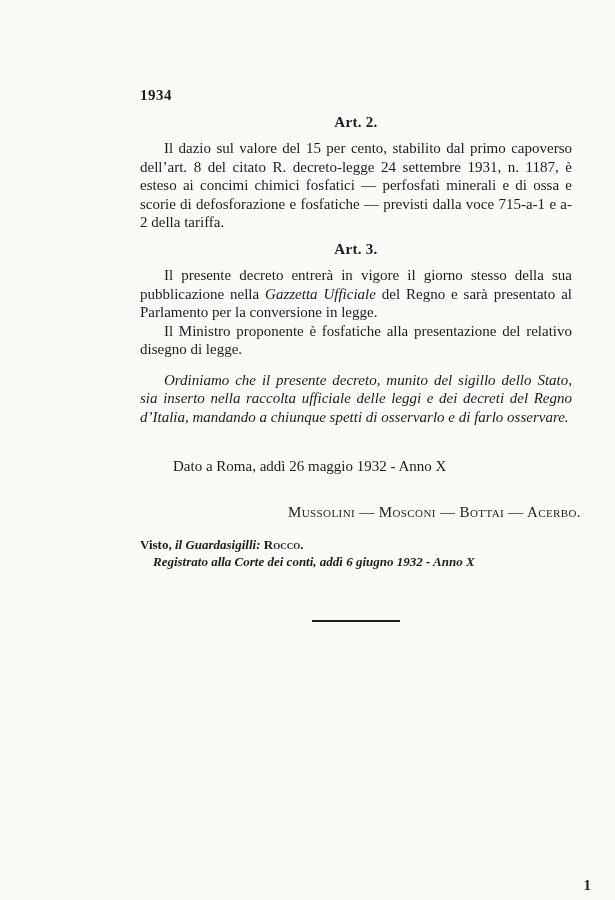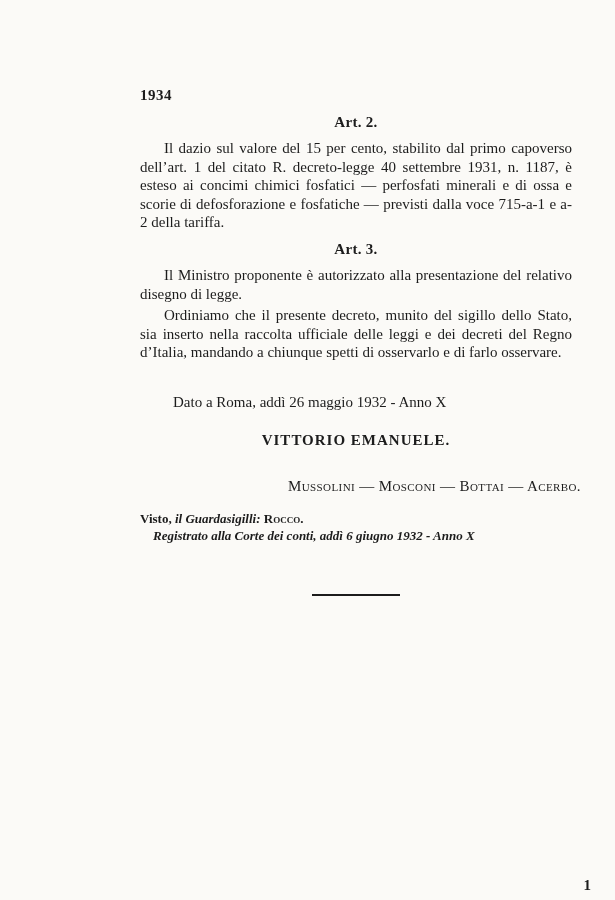--- a/index.html
+++ b/index.html
@@ -29,21 +29,22 @@
     font-weight: 600;
     margin: 8px 0 8px 0;
     letter-spacing: 0.3px;
   }
   .body-par {
     margin: 0;
     text-align: justify;
     text-indent: 1.6em;
   }
   .body-par.spaced {
-    margin-top: 3px;
+    margin-top: 12px;
+    font-style: italic;
   }
   .it { font-style: italic; }
   .sc { font-variant: small-caps; font-style: normal; }
   .dateline {
     margin-top: 31px;
     text-indent: 2.2em;
   }
   .royal-sig {
     margin-top: 20px;
     text-align: center;
@@ -83,32 +84,32 @@
 </style>
 </head>
 <body>
 
 <div class="page">
 
   <div class="folio">1934</div>
 
   <div class="art-heading">Art. 2.</div>
 
-  <p class="body-par">Il dazio sul valore del 15 per cento, stabilito dal primo capoverso dell’art. 1 del citato R. decreto-legge 40 settembre 1931, n. 1187, è esteso ai concimi chimici fosfatici — perfosfati minerali e di ossa e scorie di defosforazione e fosfatiche — previsti dalla voce 715-a-1 e a-2 della tariffa.</p>
+  <p class="body-par">Il dazio sul valore del 15 per cento, stabilito dal primo capoverso dell’art. 8 del citato R. decreto-legge 24 settembre 1931, n. 1187, è esteso ai concimi chimici fosfatici — perfosfati minerali e di ossa e scorie di defosforazione e fosfatiche — previsti dalla voce 715-a-1 e a-2 della tariffa.</p>
 
   <div class="art-heading">Art. 3.</div>
 
+  <p class="body-par"><span>Il presente decreto entrerà in vigore il giorno stesso della sua pubblicazione nella </span><span class="it">Gazzetta Ufficiale</span><span> del Regno e sarà presentato al Parlamento per la conversione in legge.</span></p>
 
-  <p class="body-par">Il Ministro proponente è autorizzato alla presentazione del relativo disegno di legge.</p>
+  <p class="body-par">Il Ministro proponente è fosfatiche alla presentazione del relativo disegno di legge.</p>
 
   <p class="body-par spaced">Ordiniamo che il presente decreto, munito del sigillo dello Stato, sia inserto nella raccolta ufficiale delle leggi e dei decreti del Regno d’Italia, mandando a chiunque spetti di osservarlo e di farlo osservare.</p>
 
   <p class="body-par dateline">Dato a Roma, addì 26 maggio 1932 - Anno X</p>
 
-  <div class="royal-sig">VITTORIO EMANUELE.</div>
 
   <div class="ministers">Mussolini — Mosconi — Bottai — Acerbo.</div>
 
   <div class="seal-block">
     <div class="seal-line"><span>Visto, </span><span class="it">il Guardasigilli: </span><span class="sc">Rocco.</span></div>
     <div class="seal-line seal-indent it">Registrato alla Corte dei conti, addì 6 giugno 1932 - Anno X</div>
   </div>
 
   <div class="divider"></div>
 

